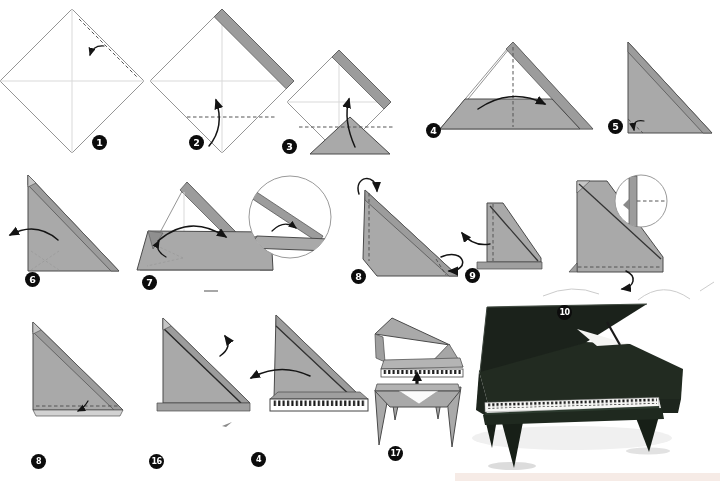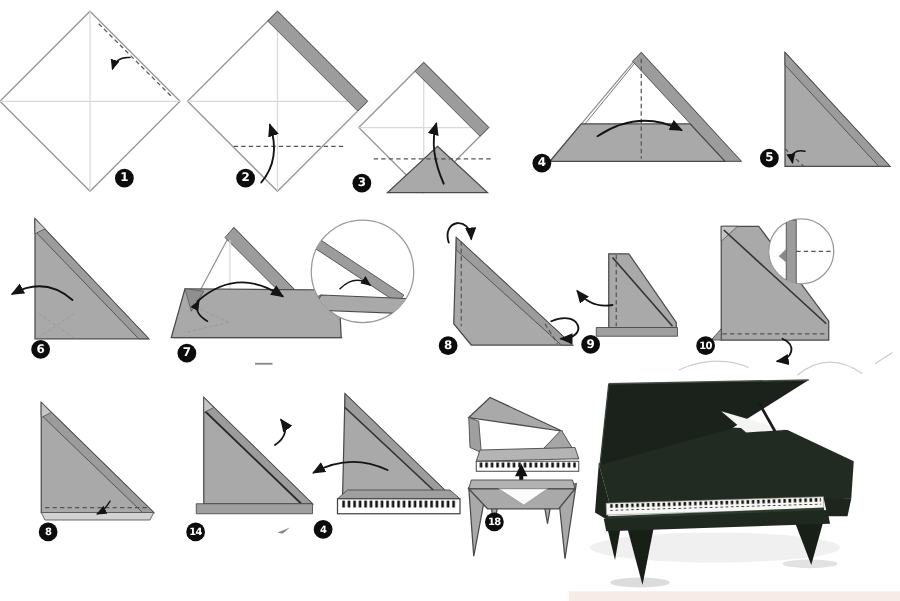--- a/index.html
+++ b/index.html
@@ -31,21 +31,21 @@
   .p-dark{fill:#1d251d;}
   .p-leg{fill:var(--c-piano_leg,#171f17);}
   .p-keyw{fill:var(--c-piano_key_white,#f7f7f5);stroke:#8b8b8b;stroke-width:.5;}
   
   .badge{
     position:absolute;width:15px;height:15px;border-radius:50%;
     background:var(--c-badge_bg,#0c0c0c);color:var(--c-badge_text,#fff);
     display:flex;align-items:center;justify-content:center;
     font-size:9.5px;font-weight:bold;line-height:1;user-select:none;
   }
-  .badge.two{font-size:8px;letter-spacing:-0.5px;}
+  .badge.two{font-size:8px;letter-spacing:-0.5px;margin-top:36px;}
 </style>
 </head>
 <body>
 
 <div class="canvas">
 
 <svg width="720" height="481" viewBox="0 0 720 481">
   <defs>
     <marker id="ah" markerWidth="9" markerHeight="8" refX="6" refY="3" orient="auto">
       <path d="M0,0 L7,3 L0,6 Z" fill="#141414"></path>
@@ -265,17 +265,17 @@
 <div class="badge" style="left:189px;top:135px">2</div>
 <div class="badge" style="left:282px;top:139px">3</div>
 <div class="badge" style="left:426px;top:123px">4</div>
 <div class="badge" style="left:608px;top:119px">5</div>
 <div class="badge" style="left:25px;top:272px">6</div>
 <div class="badge" style="left:142px;top:275px">7</div>
 <div class="badge" style="left:351px;top:269px">8</div>
 <div class="badge" style="left:465px;top:268px">9</div>
 <div class="badge two" style="left:557px;top:269px">10</div>
 <div class="badge two" style="left:31px;top:418px">8</div>
-<div class="badge two" style="left:149px;top:418px">14</div>
+<div class="badge two" style="left:149px;top:418px">16</div>
 <div class="badge two" style="left:251px;top:416px">4</div>
-<div class="badge two" style="left:388px;top:410px">18</div>
+<div class="badge two" style="left:388px;top:410px">17</div>
 
 </div>
 
 </body></html>

